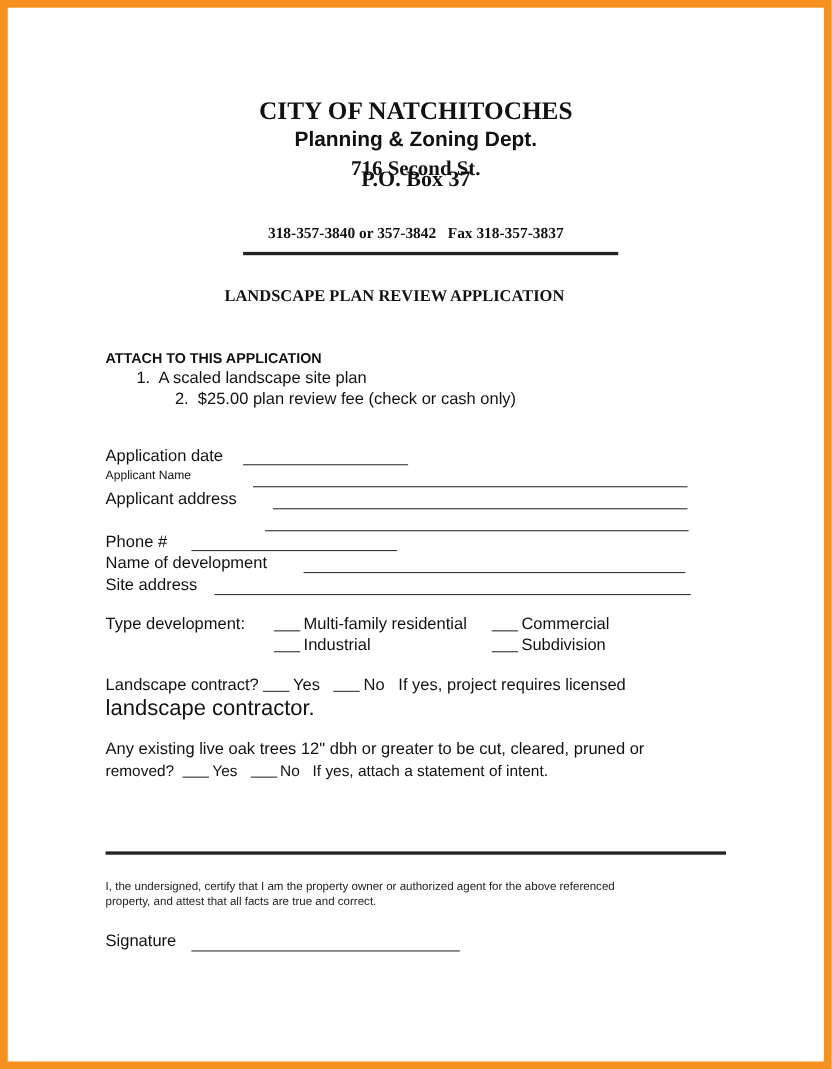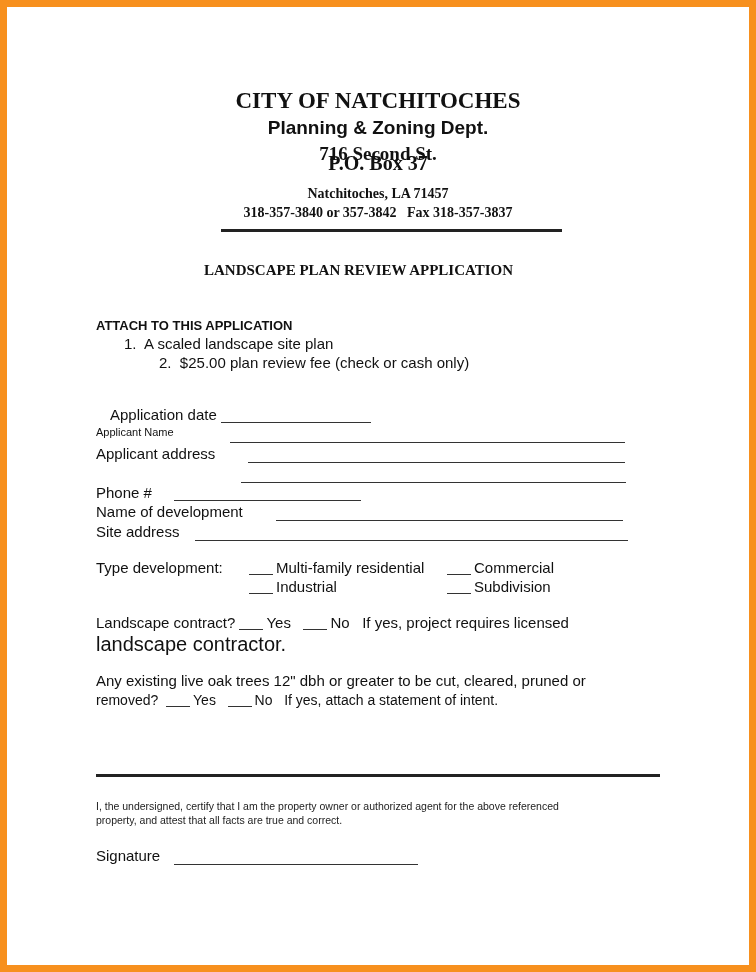--- a/index.html
+++ b/index.html
@@ -23,37 +23,36 @@
 <body>
 
 <div class="frame"></div>
 
 <div class="page">
 
   <div class="center sans" style="top:117px;font-size:19px;font-weight:bold;">Planning &amp; Zoning Dept.</div>
   <div class="center serif" style="top:88px;font-size:23px;font-weight:bold;">CITY OF NATCHITOCHES</div>
   <div class="center serif" style="top:143px;font-size:19px;font-weight:bold;">716 Second St.</div>
   <div class="center serif" style="top:152px;font-size:20px;font-weight:bold;">P.O. Box 37</div>
-  <div class="center serif" style="top:186px;font-size:14px;font-weight:bold;">Natchitoches, LA  71457</div>
   <div class="center serif" style="top:205px;font-size:14px;font-weight:bold;white-space:pre;">318-357-3840 or 357-3842   Fax 318-357-3837</div>
   <div class="rule" style="left:221px;top:229px;width:341px;height:3px;"></div>
 
   <div class="abs serif" style="left:204px;top:262px;font-size:15px;font-weight:bold;">LANDSCAPE PLAN REVIEW APPLICATION</div>
 
   <div class="abs sans" style="left:96px;top:318px;font-size:13px;font-weight:bold;">ATTACH TO THIS APPLICATION</div>
   <div class="abs sans" style="left:124px;top:335px;font-size:15px;">
     <span>1.</span>&nbsp;
     <span>A scaled landscape site plan</span>
   </div>
   <div class="abs sans" style="left:124px;top:354px;font-size:15px;margin-left:35px;">
     <span>2.</span>&nbsp;
     <span>$25.00 plan review fee (check or cash only)</span>
   </div>
 
-  <div class="abs sans" style="left:110px;top:406px;font-size:15px;">Application date</div>
+  <div class="abs sans" style="left:96px;top:406px;font-size:15px;">Application date</div>
   <div class="uline" style="left:221px;top:422px;width:150px;"></div>
 
   <div class="abs sans" style="left:96px;top:426px;font-size:11px;">Applicant Name</div>
   <div class="uline" style="left:230px;top:442px;width:395px;"></div>
 
   <div class="abs sans" style="left:96px;top:445px;font-size:15px;">Applicant address</div>
   <div class="uline" style="left:248px;top:462px;width:377px;"></div>
   <div class="uline" style="left:241px;top:482px;width:385px;"></div>
 
   <div class="abs sans" style="left:96px;top:484px;font-size:15px;">Phone #</div>

